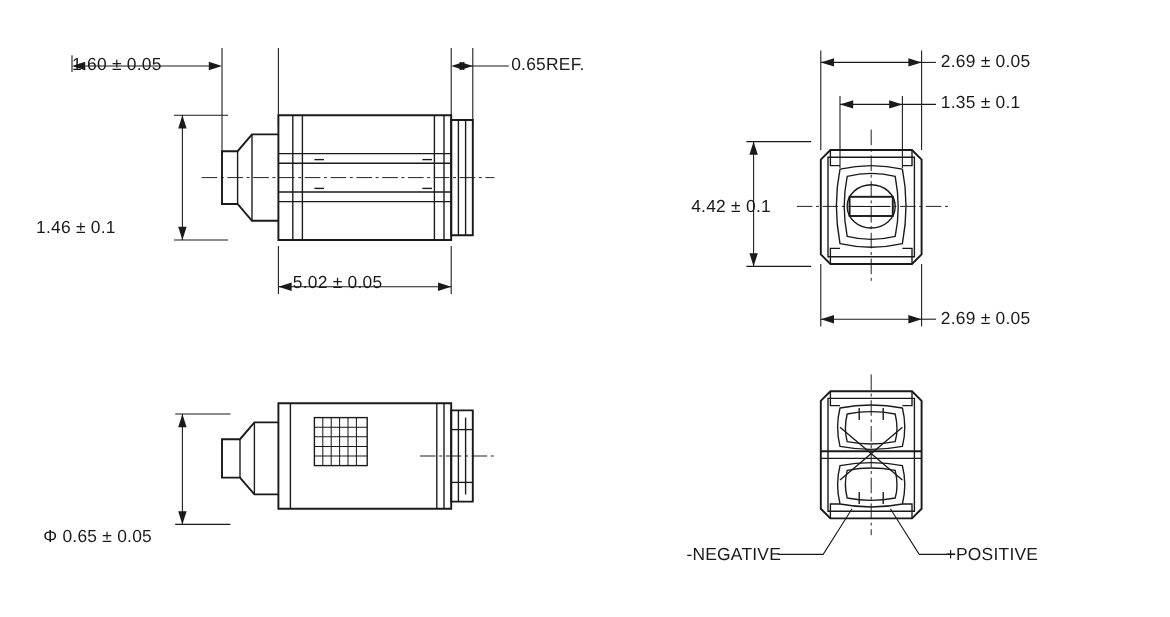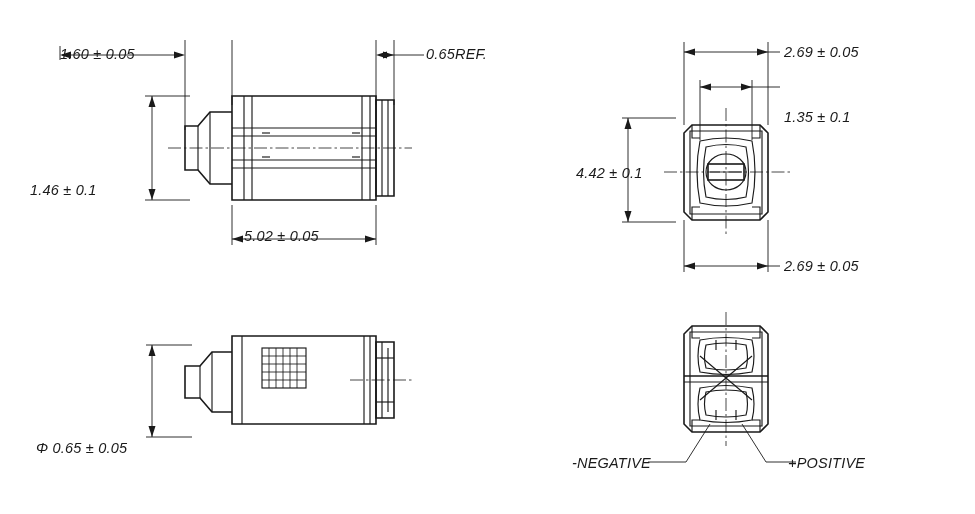--- a/index.html
+++ b/index.html
@@ -17,21 +17,20 @@
     background: #ffffff;
     overflow: hidden;
   }
   .lbl {
     position: absolute;
     font-family: "Liberation Sans", sans-serif;
     font-size: 14.5px;
     color: #1a1a1a;
     white-space: nowrap;
     letter-spacing: 0.2px;
-    font-style: italic;
   }
   svg.layer {
     position: absolute;
     left: 0;
     top: 0;
     width: 975px;
     height: 514px;
   }
   .ln  { stroke: #1a1a1a; stroke-width: 1.15; fill: none; }
   .ln2 { stroke: #1a1a1a; stroke-width: 1.6; fill: none; }
@@ -224,21 +223,21 @@
   <div class="lbl" style="left:60px; top:46px;">1.60 ± 0.05</div>
 
   <div class="lbl" style="left:426px; top:46px;text-align:right;">0.65REF.</div>
 
   <div class="lbl" style="left:30px; top:182px;">1.46 ± 0.1</div>
 
   <div class="lbl" style="left:244px; top:228px;text-align:right;">5.02 ± 0.05</div>
 
   <div class="lbl" style="left:784px; top:44px;">2.69 ± 0.05</div>
 
-  <div class="lbl" style="left:784px; top:78px;margin-top:31px;">1.35 ± 0.1</div>
+  <div class="lbl" style="left:784px; top:78px;">1.35 ± 0.1</div>
 
   <div class="lbl" style="left:576px; top:165px;">4.42 ± 0.1</div>
 
   <div class="lbl" style="left:784px; top:258px;">2.69 ± 0.05</div>
 
   <div class="lbl" style="left:36px; top:440px;">Φ 0.65 ± 0.05</div>
 
   <div class="lbl" style="left:572px; top:455px;">-NEGATIVE</div>
 
   <div class="lbl" style="left:788px; top:455px;">+POSITIVE</div>

